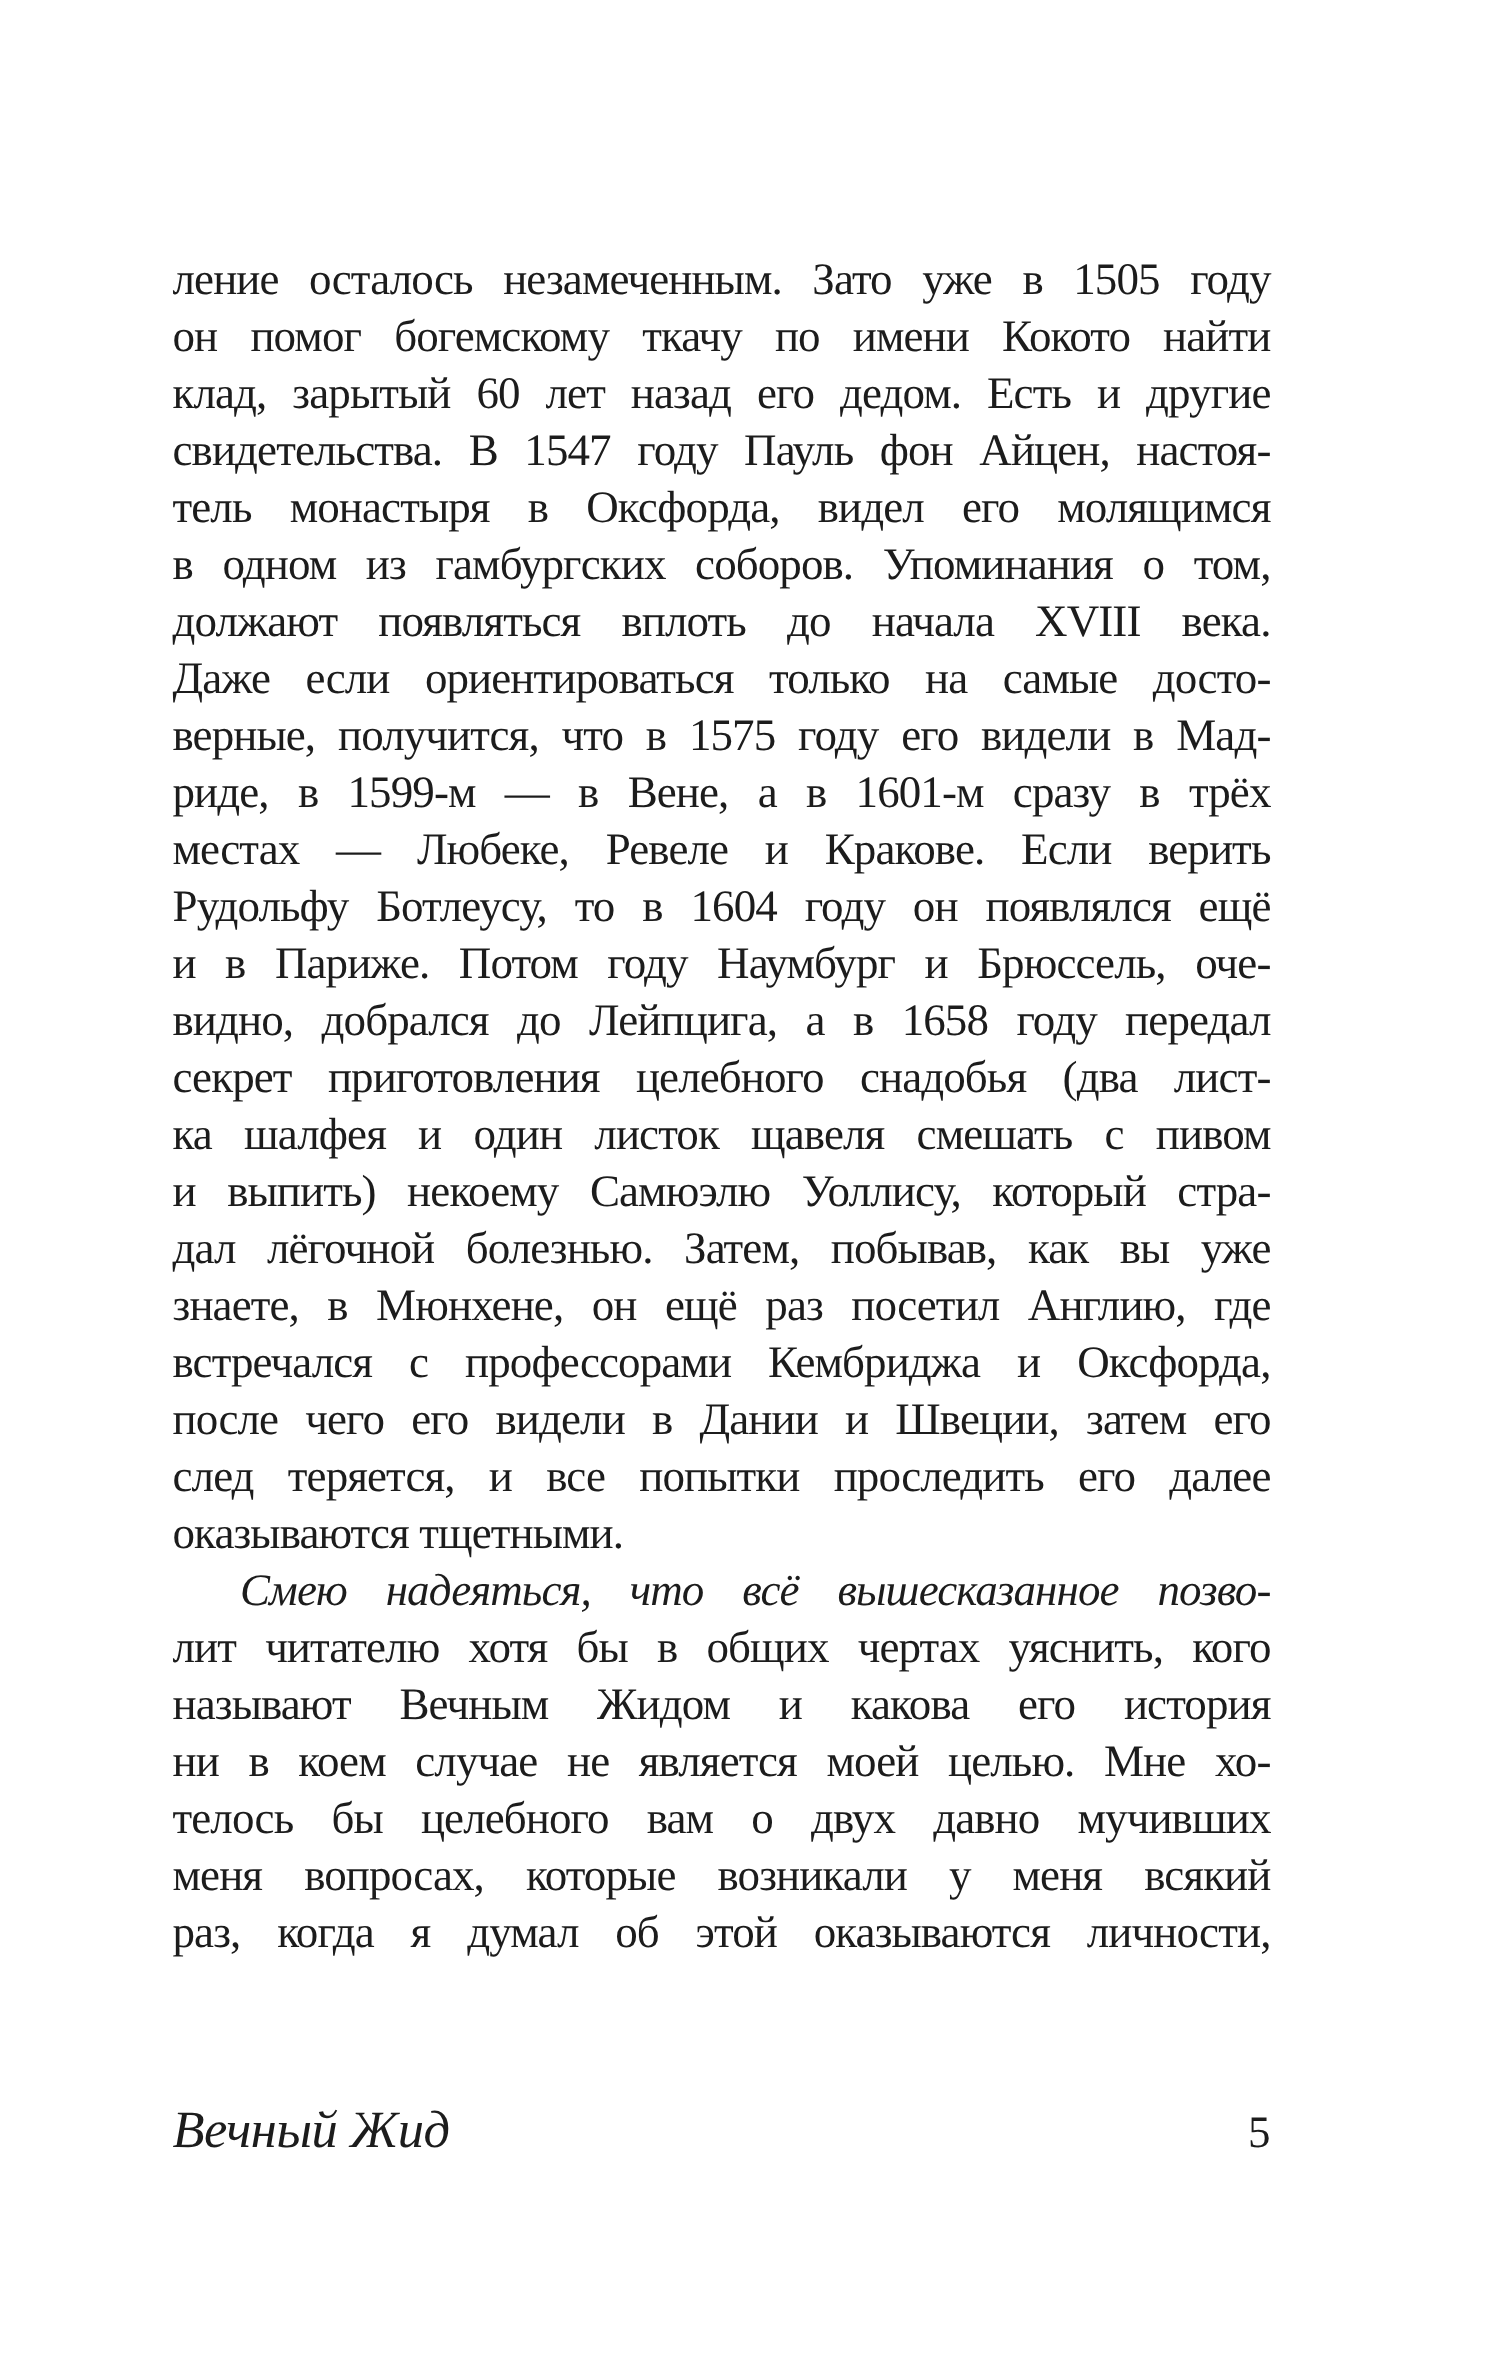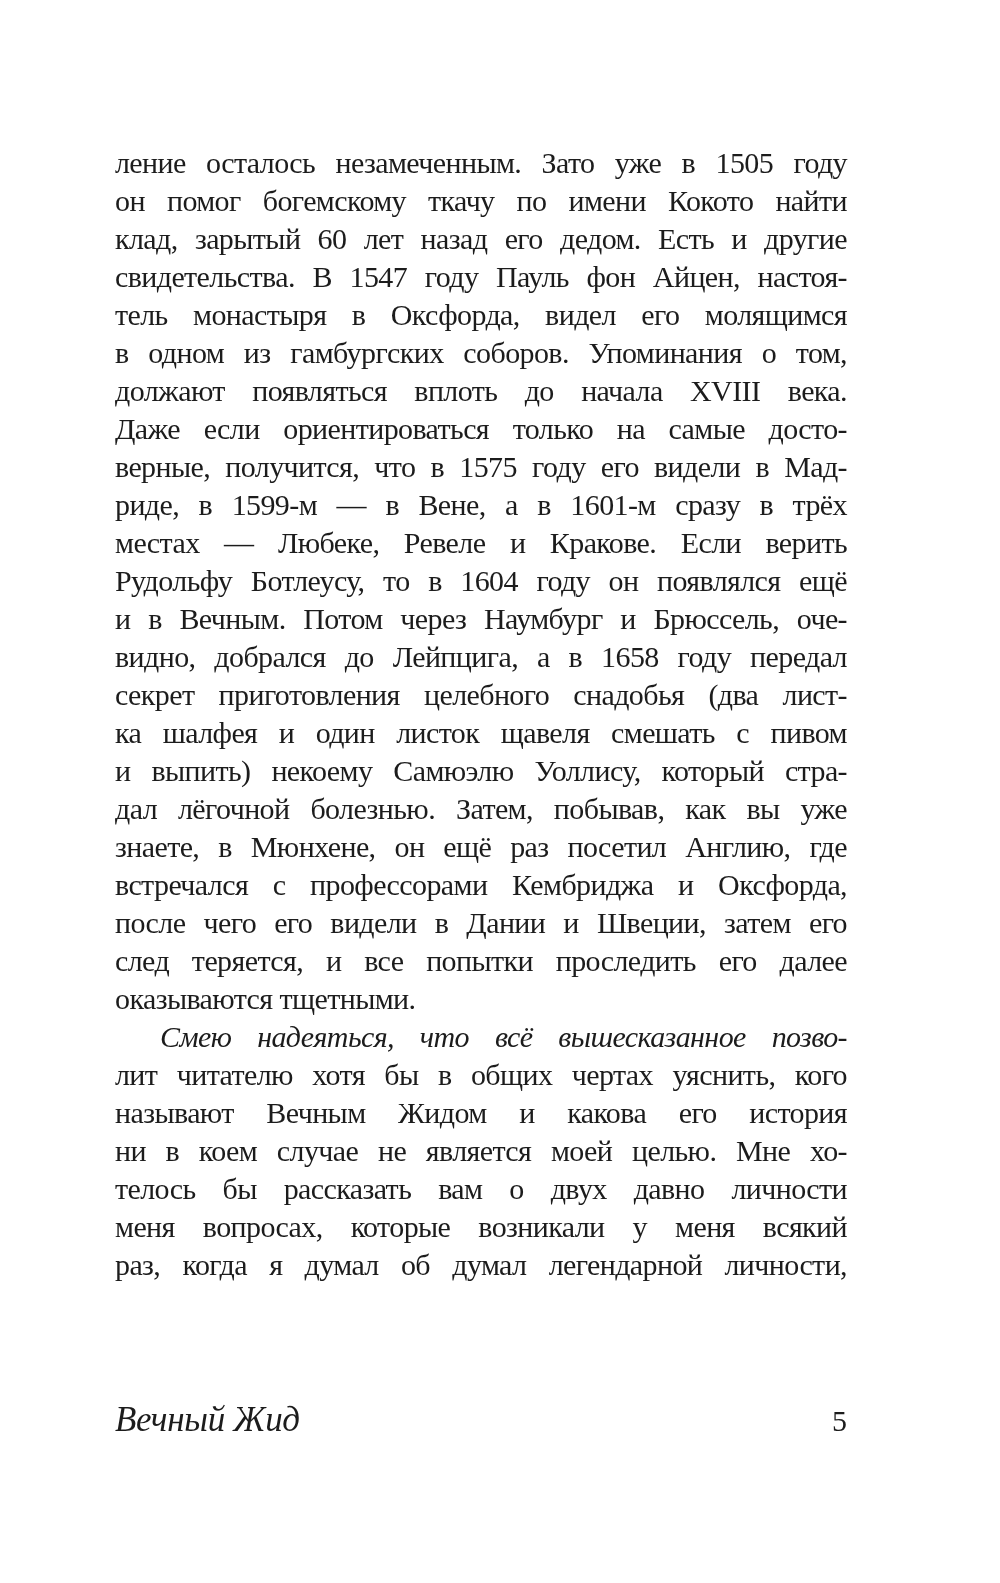--- a/index.html
+++ b/index.html
@@ -12,21 +12,21 @@
     width: 1000px;
     height: 1583px;
     background: #ffffff;
     font-family: "Liberation Serif", "DejaVu Serif", serif;
     color: #1c1c1c;
     overflow: hidden;
   }
   .text-block {
     position: absolute;
     left: 115px;
-    top: 144px;
+    top: 168px;
     width: 732px;
   }
   .line {
     height: 38px;
     line-height: 38px;
     font-size: 30px;
     letter-spacing: -0.6px;
     text-align: justify;
     text-align-last: justify;
     white-space: nowrap;
@@ -67,36 +67,36 @@
       <div class="line">клад, зарытый 60 лет назад его дедом. Есть и другие</div>
       <div class="line">свидетельства. В 1547 году Пауль фон Айцен, настоя-</div>
       <div class="line">тель монастыря в Оксфорда, видел его молящимся</div>
       <div class="line">в одном из гамбургских соборов. Упоминания о том,</div>
       <div class="line">должают появляться вплоть до начала XVIII века.</div>
       <div class="line">Даже если ориентироваться только на самые досто-</div>
       <div class="line">верные, получится, что в 1575 году его видели в Мад-</div>
       <div class="line">риде, в 1599-м — в Вене, а в 1601-м сразу в трёх</div>
       <div class="line">местах — Любеке, Ревеле и Кракове. Если верить</div>
       <div class="line">Рудольфу Ботлеусу, то в 1604 году он появлялся ещё</div>
-      <div class="line">и в Вечным. Потом через Наумбург и Брюссель, оче-</div>
+      <div class="line">и в Париже. Потом году Наумбург и Брюссель, оче-</div>
       <div class="line">видно, добрался до Лейпцига, а в 1658 году передал</div>
       <div class="line">секрет приготовления целебного снадобья (два лист-</div>
       <div class="line">ка шалфея и один листок щавеля смешать с пивом</div>
       <div class="line">и выпить) некоему Самюэлю Уоллису, который стра-</div>
       <div class="line">дал лёгочной болезнью. Затем, побывав, как вы уже</div>
       <div class="line">знаете, в Мюнхене, он ещё раз посетил Англию, где</div>
       <div class="line">встречался с профессорами Кембриджа и Оксфорда,</div>
       <div class="line">после чего его видели в Дании и Швеции, затем его</div>
       <div class="line">след теряется, и все попытки проследить его далее</div>
       <div class="line para-end">оказываются тщетными.</div>
       <div class="line indent">Смею надеяться, что всё вышесказанное позво-</div>
       <div class="line">лит читателю хотя бы в общих чертах уяснить, кого</div>
       <div class="line">называют Вечным Жидом и какова его история</div>
       <div class="line">ни в коем случае не является моей целью. Мне хо-</div>
-      <div class="line">телось бы рассказать вам о двух давно личности</div>
+      <div class="line">телось бы целебного вам о двух давно мучивших</div>
       <div class="line">меня вопросах, которые возникали у меня всякий</div>
-      <div class="line">раз, когда я думал об думал легендарной личности,</div>
+      <div class="line">раз, когда я думал об этой оказываются личности,</div>
     </div>
   <div class="footer">
     <span class="footer-title">Вечный Жид</span>
     <span class="page-number">5</span>
   </div>
 </div>
 
 </body></html>

